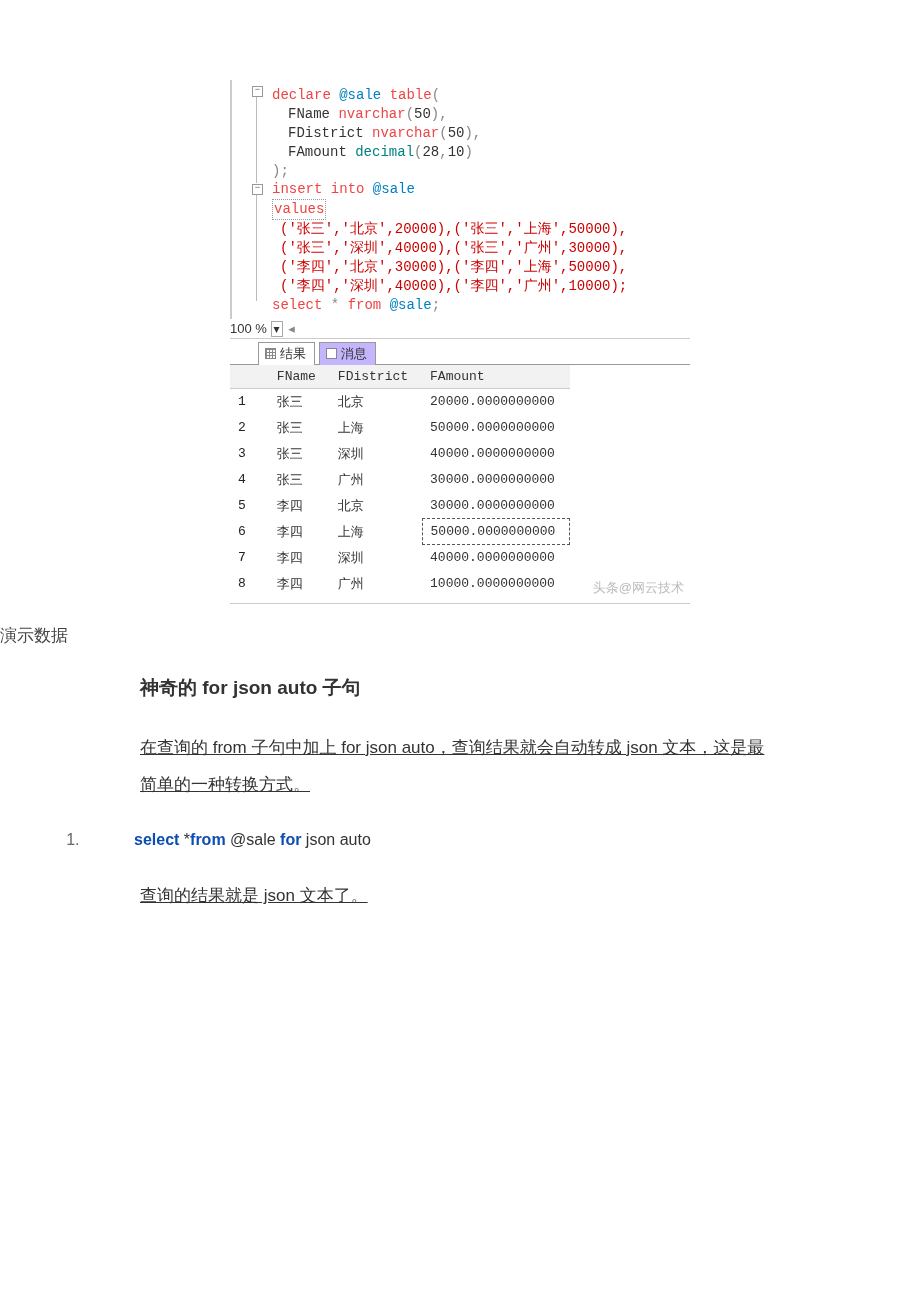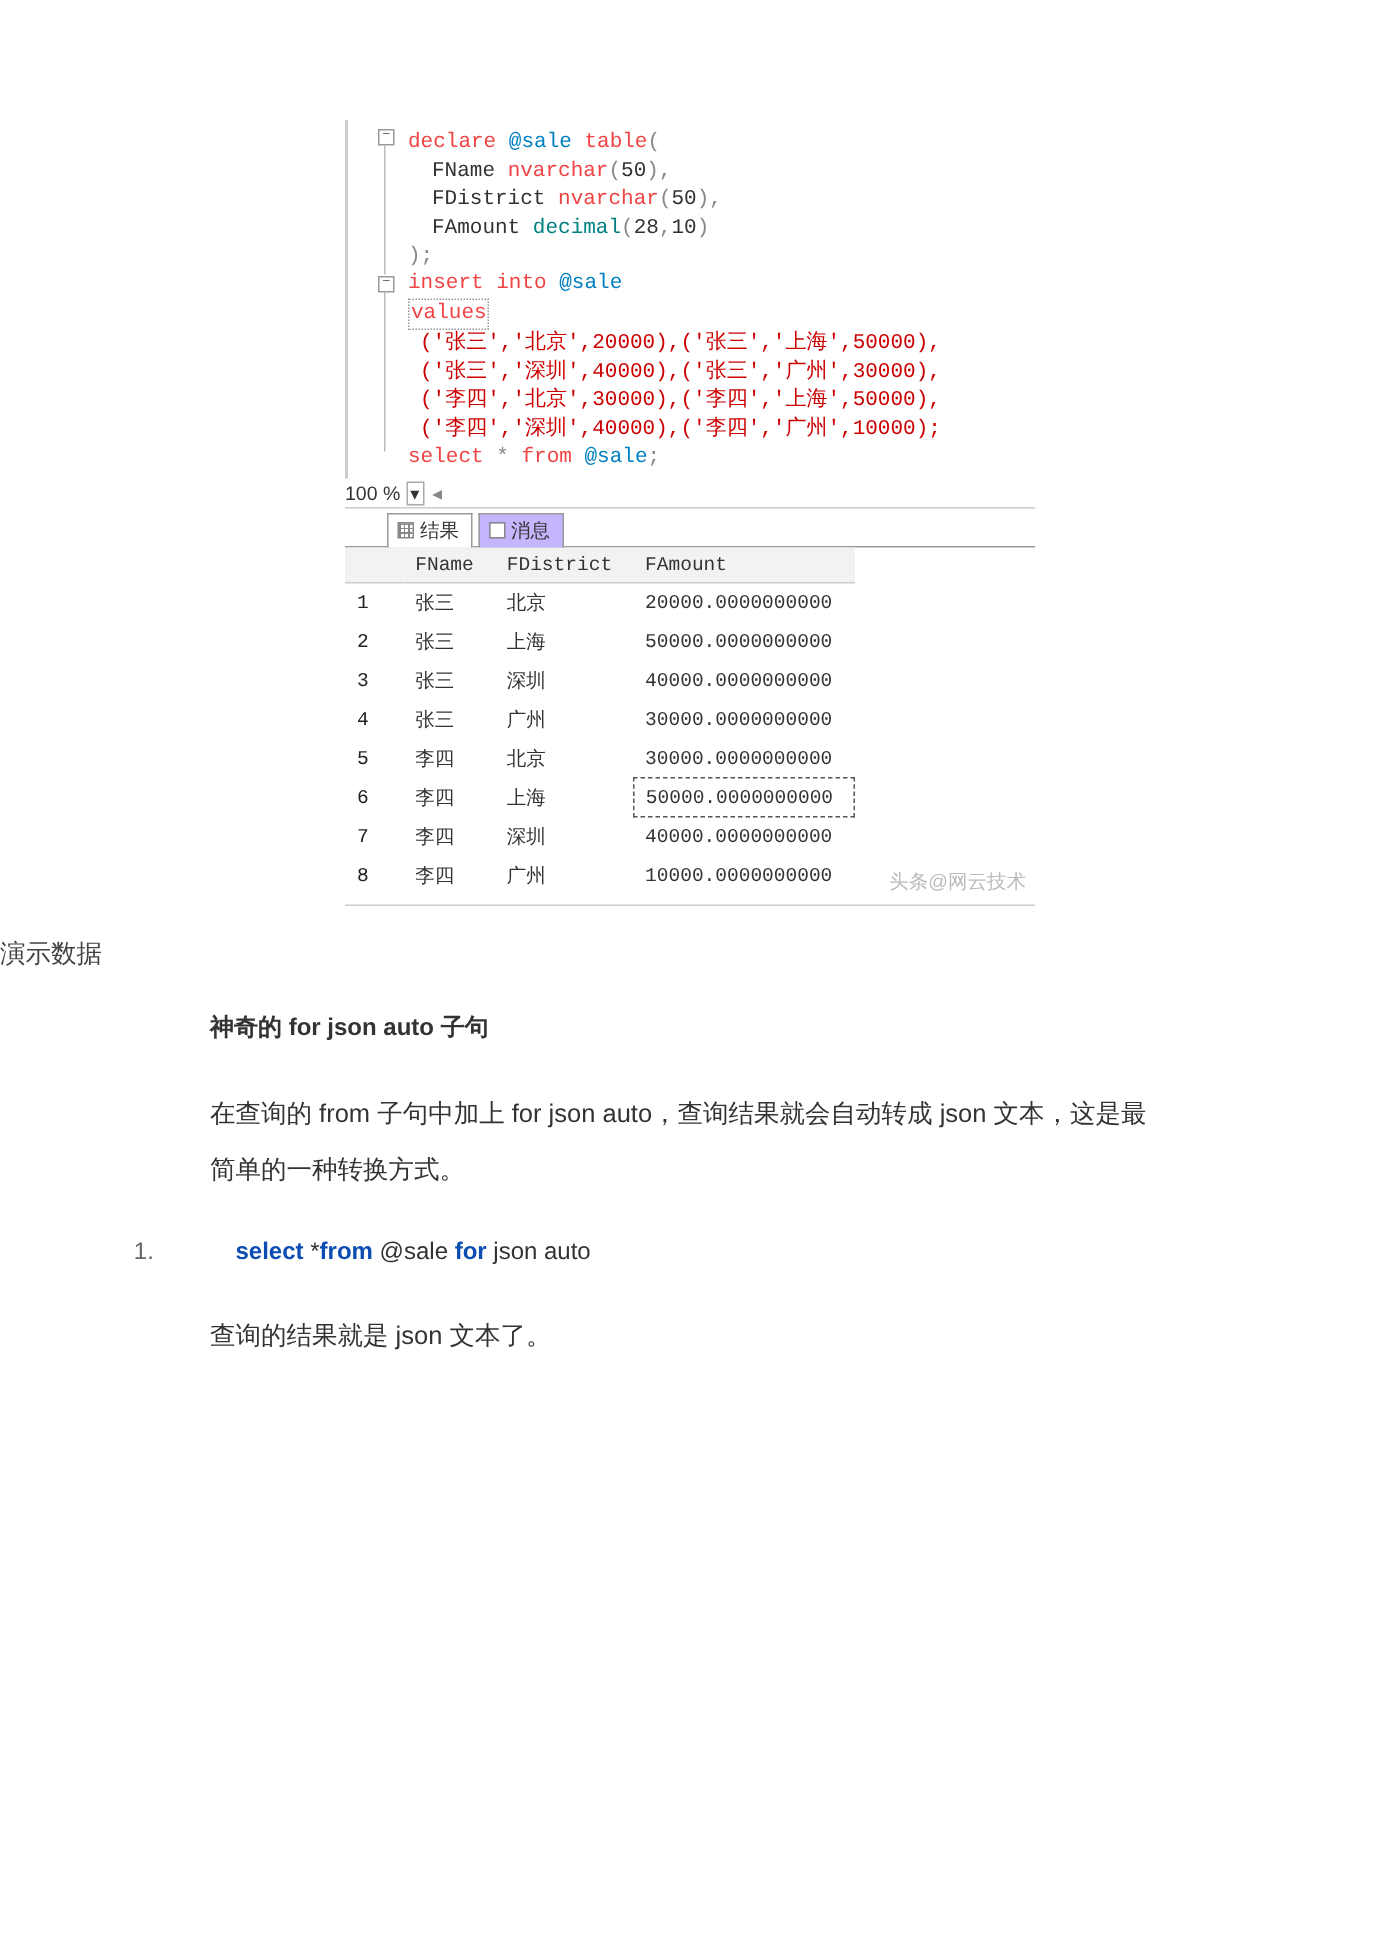--- a/index.html
+++ b/index.html
@@ -147,34 +147,35 @@
     text-align: left;
     color: #444;
     font-size: 17px;
     margin: 20px 0 28px 0;
   }
 
   .article {
     padding: 0 140px 0 140px;
   }
   .article h3 {
-    font-size: 16px;
+    font-size: 19px;
     font-weight: bold;
     margin: 13px 0 28px 0;
   }
   .article p {
     font-size: 17px;
     line-height: 2.2;
     margin: 0 0 28px 0;
+    text-decoration: underline;
   }
 
   .code-ol {
     list-style: decimal;
     margin: 0 0 28px 0;
-    padding-left: 107px;
+    padding-left: 84px;
     color: #666;
     font-size: 17px;
   }
   .code-ol li {
     padding-left: 50px;
     font-size: 16px;
   }
   .tok-blue { color: #0b4db3; font-weight: bold; }
   .tok-plain { color: #333; }
 </style>

